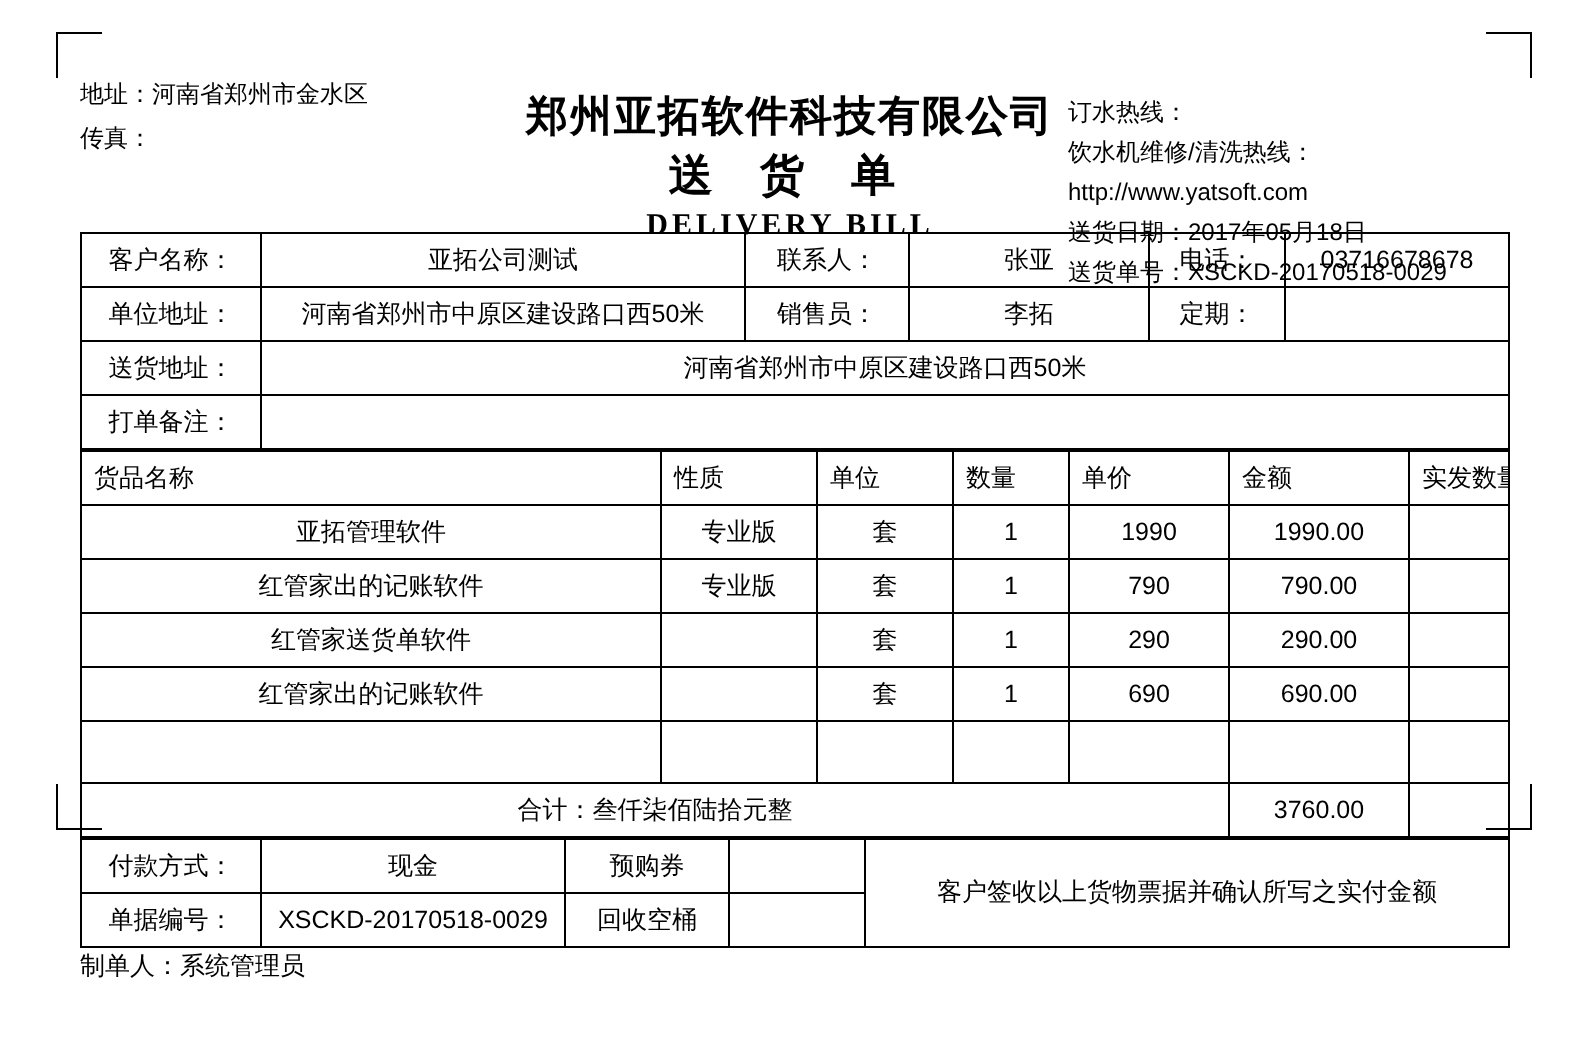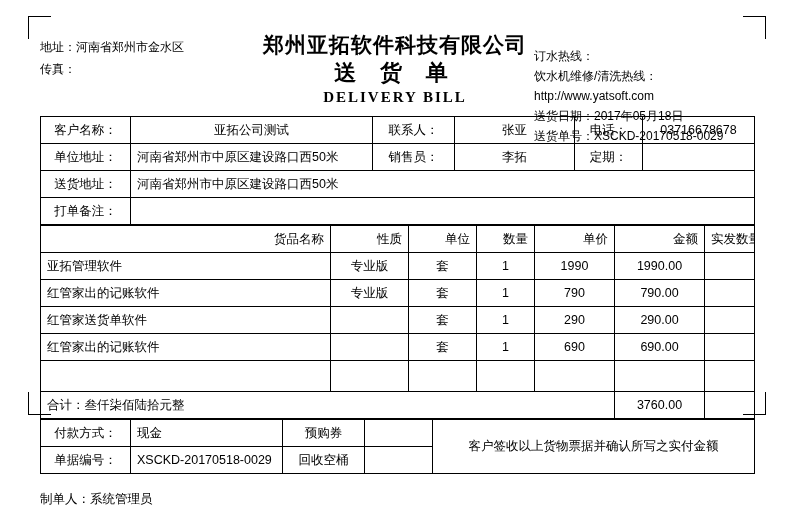--- a/index.html
+++ b/index.html
@@ -53,25 +53,26 @@
     line-height: 22px;
   }
   .hdr-center {
     position: absolute;
     left: 190px;
     top: 0;
     width: 330px;
     text-align: center;
   }
   .company {
-    font-family: Liberation Sans, sans-serif;
+    font-family: Liberation Mono, monospace;
     font-size: 21px;
     font-weight: bold;
     letter-spacing: 1px;
     line-height: 30px;
+    margin-top: 16px;
   }
   .doc-title-cn {
     font-family: "DejaVu Sans", sans-serif;
     font-size: 22px;
     font-weight: bold;
     letter-spacing: 8px;
     line-height: 26px;
   }
   .doc-title-en {
     font-family: "Liberation Serif", serif;
@@ -101,29 +102,29 @@
     border: 1px solid #000;
     font-size: 12.5px;
     font-weight: normal;
     padding: 0 6px;
     height: 25px;
     vertical-align: middle;
     overflow: hidden;
     white-space: nowrap;
   }
   .c { text-align: center; }
-  .l { text-align: left; }
+  .l { text-align: center; }
 
   .info-table td { height: 26px; }
   .goods-table td { height: 26px; }
-  .goods-table tr.head td { text-align: right; }
+  .goods-table tr.head td { text-align: left; }
   .foot-table td { height: 26px; }
 
   .maker {
-    margin-top: 17px;
+    margin-top: 1px;
     font-size: 12.5px;
   }
 </style>
 </head>
 <body>
 
 <div class="page">
   <div class="mark tl"></div>
   <div class="mark tr"></div>
   <div class="mark bl"></div>

